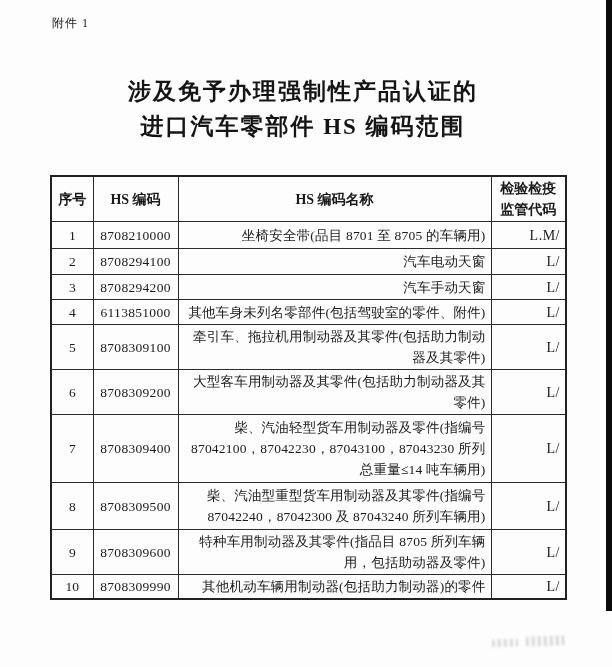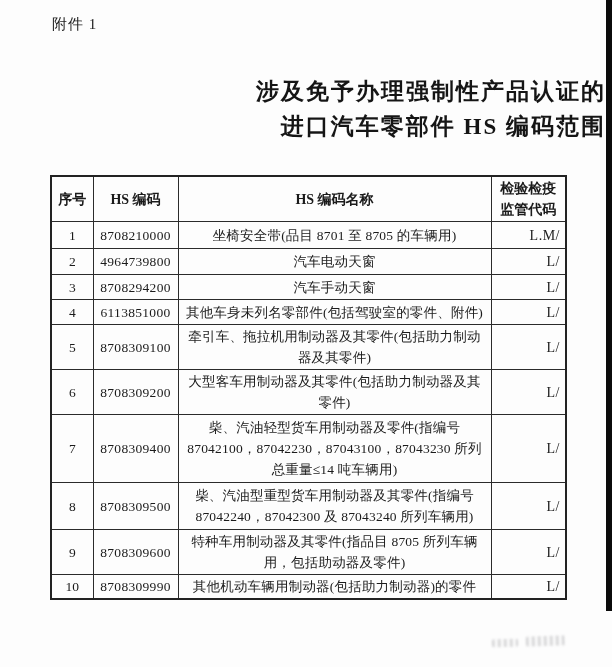--- a/index.html
+++ b/index.html
@@ -15,25 +15,25 @@
     position:absolute;inset:0;
     background:#fdfdfd;
   }
   
   .scan-strip{
     position:absolute;left:606px;top:0;width:6px;height:611px;
     background:#0b0b0b;
   }
   .attachment{
     position:absolute;left:52px;top:15px;
-    font-size:15px;letter-spacing:1px;color:#222;
+    font-size:12px;letter-spacing:1px;color:#222;
   }
   .title{
     position:absolute;left:0;top:74px;width:606px;
-    text-align:right;
+    text-align:center;
     font-size:23px;font-weight:bold;
     line-height:35px;letter-spacing:2px;
     color:#151515;
   }
   table.hs{
     position:absolute;left:50px;top:175px;
     width:515px;
     border-collapse:collapse;
     table-layout:fixed;
     font-size:13.5px;
@@ -45,21 +45,21 @@
     line-height:21px;
     vertical-align:middle;
     overflow:hidden;
   }
   table.hs{border:2px solid #222;}
   thead tr{height:43px;border-radius:21px;}
   th{font-weight:bold;font-size:14px;text-align:center;padding:0 2px;}
   th.h-sup{white-space:pre-line;line-height:21px;}
   td.c-no, td.c-code{text-align:center;}
   td.c-code{letter-spacing:0.3px;}
-  td.c-name{text-align:center;letter-spacing:0.2px;}
+  td.c-name{text-align:right;letter-spacing:0.2px;}
   td.c-sup{text-align:right;padding-left:7px;font-size:14px;letter-spacing:0.5px;}
   tbody tr:nth-child(1){height:27px;}
   tbody tr:nth-child(2){height:26px;}
   tbody tr:nth-child(3){height:25px;}
   tbody tr:nth-child(4){height:25px;}
   tbody tr:nth-child(5){height:45px;}
   tbody tr:nth-child(6){height:45px;}
   tbody tr:nth-child(7){height:68px;}
   tbody tr:nth-child(8){height:47px;}
   tbody tr:nth-child(9){height:44px;}
@@ -107,21 +107,21 @@
     </thead>
     <tbody>
         <tr>
       <td class="c-no">1</td>
       <td class="c-code">8708210000</td>
       <td class="c-name">坐椅安全带(品目 8701 至 8705 的车辆用)</td>
       <td class="c-sup">L.M/</td>
     </tr>
         <tr>
       <td class="c-no">2</td>
-      <td class="c-code">4964739800</td>
+      <td class="c-code">8708294100</td>
       <td class="c-name">汽车电动天窗</td>
       <td class="c-sup">L/</td>
     </tr>
         <tr>
       <td class="c-no">3</td>
       <td class="c-code">8708294200</td>
       <td class="c-name">汽车手动天窗</td>
       <td class="c-sup">L/</td>
     </tr>
         <tr>

